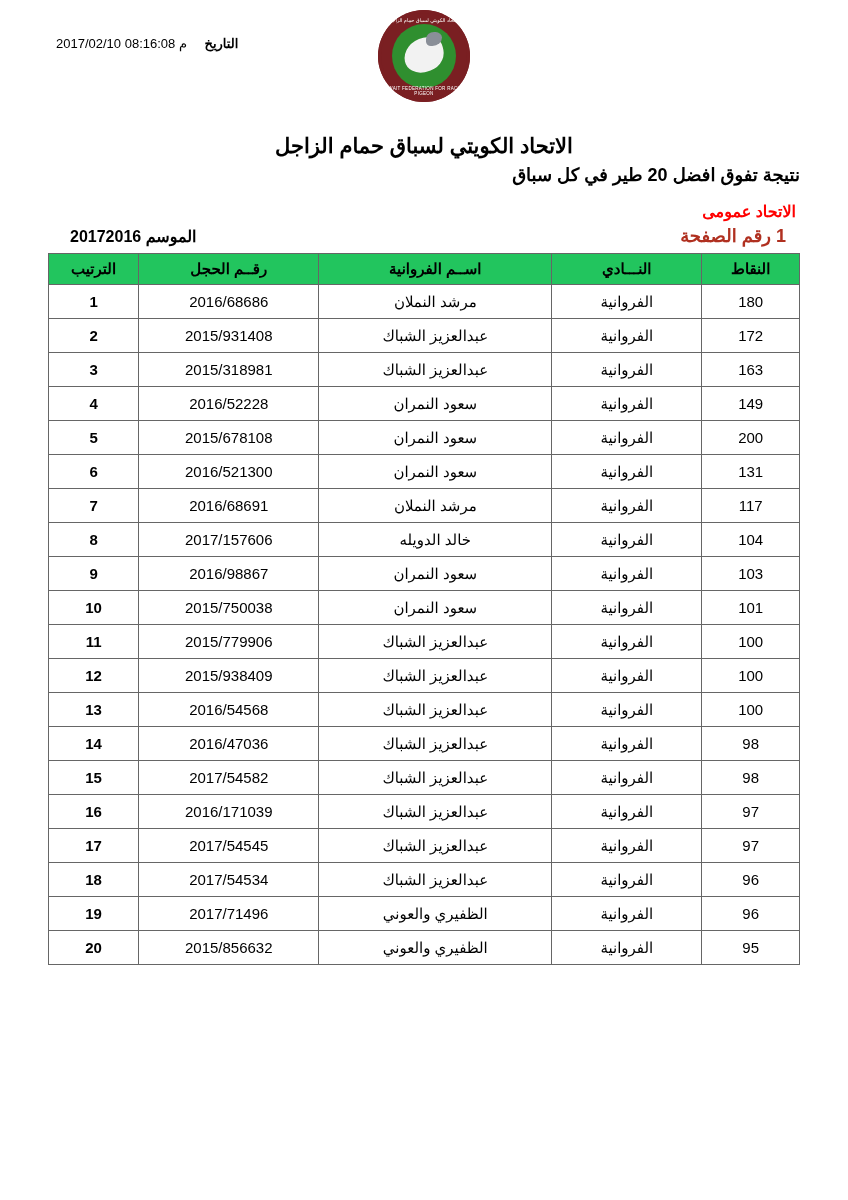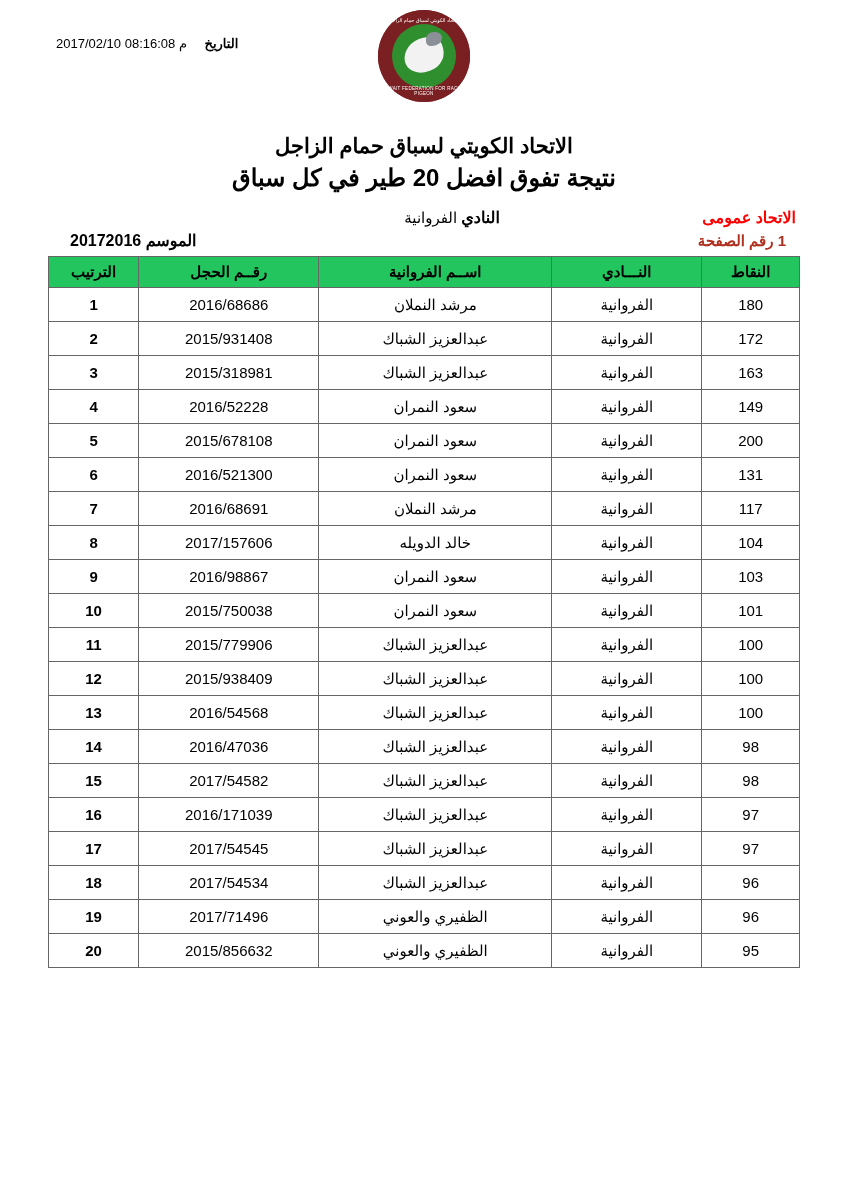--- a/index.html
+++ b/index.html
@@ -106,22 +106,22 @@
   .logo-arc-bottom { bottom: 6px; font-size: 4.5px; }
 
   
   .title-main {
     text-align: center;
     font-size: 21px;
     font-weight: bold;
     margin: 4px 0 6px 0;
   }
   .title-sub {
-    text-align: center;
-    font-size: 24px;
+    text-align: right;
+    font-size: 18px;
     font-weight: bold;
     margin: 0 0 16px 0;
   }
 
   
   .meta-row {
     display: flex;
     align-items: baseline;
     justify-content: space-between;
     font-size: 15px;
@@ -137,21 +137,21 @@
   .meta-club .lbl { font-weight: bold; font-size: 16px; }
   .meta-club .val { font-weight: normal; margin-left: 70px; }
   .federation {
     color: #ff0000;
     font-weight: bold;
     font-size: 16px;
   }
   .page-no {
     color: #b03020;
     font-weight: bold;
-    font-size: 15px;
+    font-size: 18px;
   }
   .page-no .num { margin-right: 10px; }
   .season {
     font-size: 16px;
     font-weight: bold;
   }
   .season .val { font-weight: bold; margin-left: 18px; direction: ltr; display: inline-block; }
   .spacer-row { min-width: 120px; }
 
   
@@ -203,24 +203,20 @@
         <div class="logo-arc-bottom">KUWAIT FEDERATION FOR RACING PIGEON</div>
       </div>
     </div>
   </div>
 
   <div class="title-main">الاتحاد الكويتي لسباق حمام الزاجل</div>
   <div class="title-sub">نتيجة تفوق  افضل  20  طير في كل سباق</div>
 
   <div class="meta-row">
     <div class="cell federation">الاتحاد عمومى</div>
-    <div class="cell meta-club">
-      <span class="lbl">النادي</span>
-      <span class="val">الفروانية</span>
-    </div>
     <div class="cell spacer-row"></div>
   </div>
 
   <div class="meta-row">
     <div class="cell page-no">
       <span class="num">1</span>
       <span>رقم الصفحة</span>
     </div>
     <div class="cell"></div>
     <div class="cell season">

